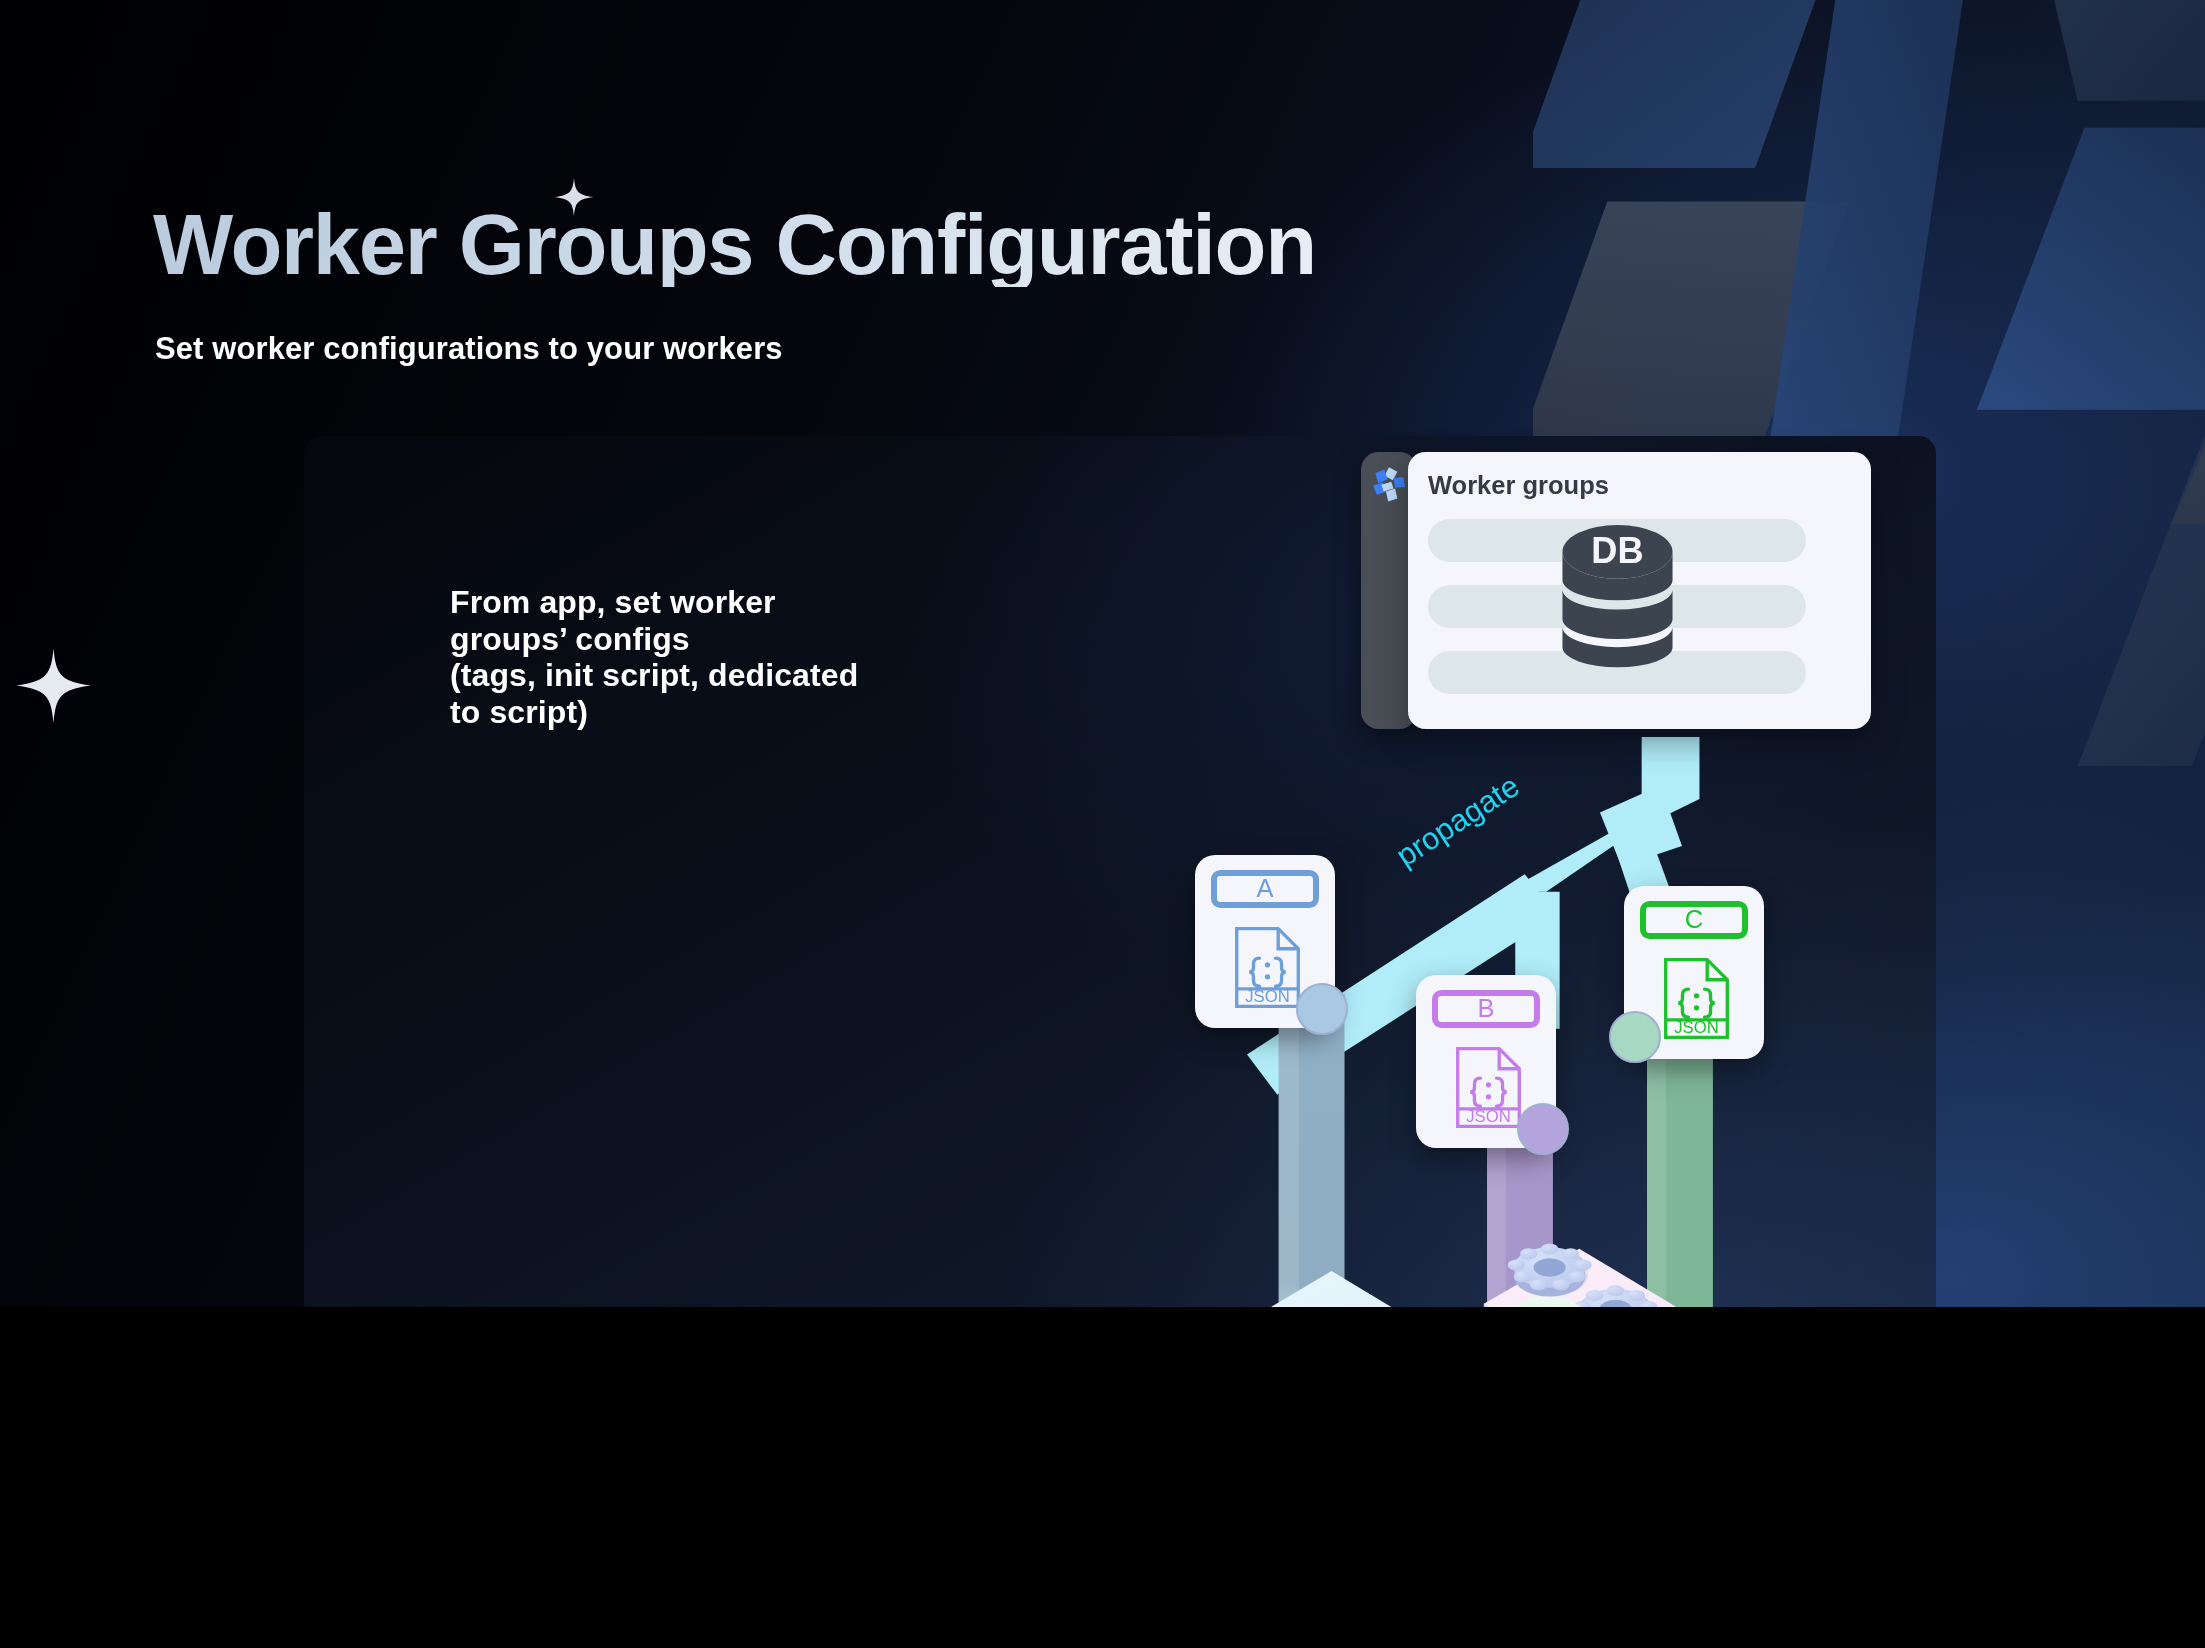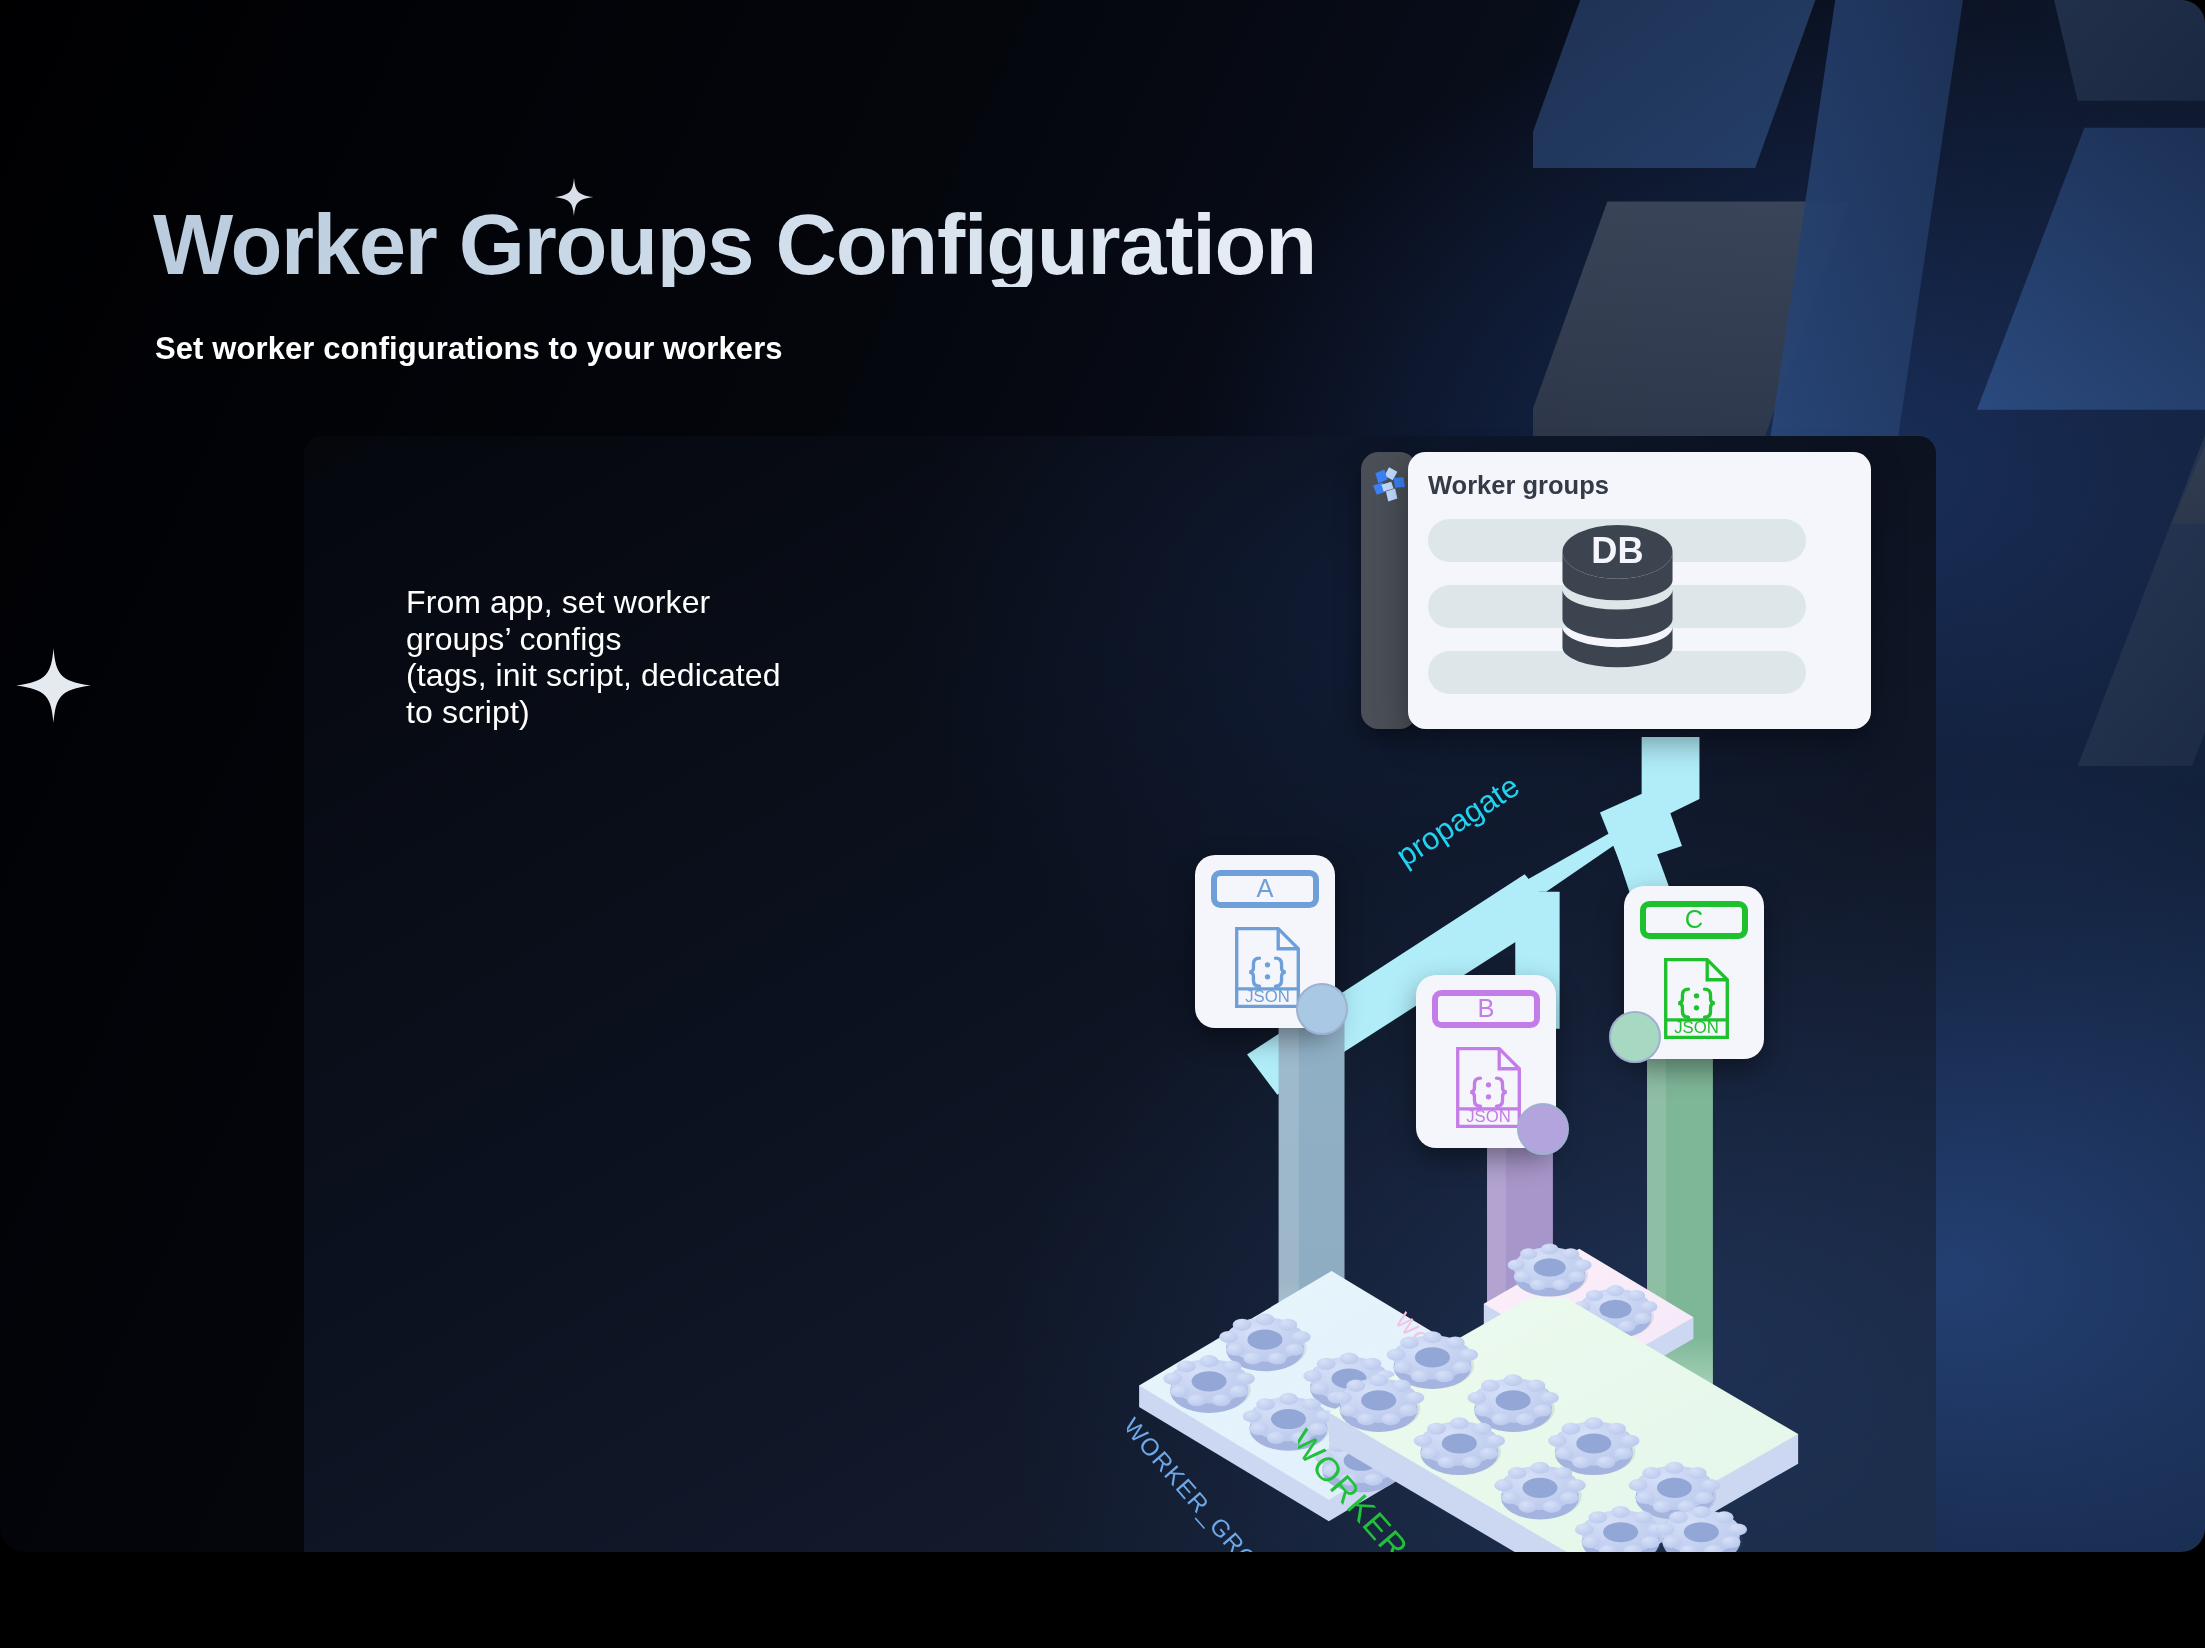--- a/index.html
+++ b/index.html
@@ -1,23 +1,23 @@
 <!DOCTYPE html>
 <html style="font-size:10.8px"><head>
 <meta charset="utf-8">
 <style>
   html,body{margin:0;padding:0;background:#000;}
   body{width:2205px;height:1649px;overflow:hidden;font-family:"Liberation Sans",sans-serif;}
 
-  #stage{position:absolute;left:0;top:0;width:2205px;height:1552px;overflow:hidden;
+  #stage{position:absolute;left:0;top:0;width:2205px;height:1307px;overflow:hidden;
          background:
            radial-gradient(ellipse 1009px 740px at 1950px 1277px, rgba(40,72,130,.80), rgba(40,72,130,0) 70%),
            radial-gradient(ellipse 941px 672px at 1849px 471px,  rgba(30,56,108,.72), rgba(30,56,108,0) 70%),
            radial-gradient(ellipse 807px 605px  at 1143px 1009px, rgba(22,38,74,.55),  rgba(22,38,74,0) 72%),
-           linear-gradient(115deg,#000002 0%, #04060c 34%, #0a1020 60%, #14243f 100%); border-radius: 24px;}
+           linear-gradient(115deg,#000002 0%, #04060c 34%, #0a1020 60%, #14243f 100%);}
 
   
   .deco{position:absolute;pointer-events:none;}
 
   
   .spark{position:absolute;pointer-events:none;}
   .dot{position:absolute;border-radius:50%;pointer-events:none;}
 
   
   #panel{position:absolute;left:304px;top:436px;width:1632px;height:1213px;
@@ -31,21 +31,21 @@
   
   #title{position:absolute;left:153px;top:202px;font-size:85px;font-weight:700;
          letter-spacing:-1.3px;line-height:1;white-space:nowrap;
          font-family:"Liberation Sans Narrow","Liberation Sans",sans-serif;
          background:linear-gradient(100deg,#b9cbdd 0%,#cddbe9 45%,#e8eef6 100%);
          -webkit-background-clip:text;background-clip:text;color:transparent;}
   #subtitle{position:absolute;left:155px;top:331px;font-size:31px;font-weight:700;color:#ffffff;
             letter-spacing:0.1px;white-space:nowrap;}
 
   .body-txt{position:absolute;color:#ffffff;font-size:32px;line-height:1.145;
-            font-weight:400;letter-spacing:0.1px;white-space:pre-line;}
+            font-weight:700;letter-spacing:0.1px;white-space:pre-line;margin-left:44px;}
   #txt-top{left:406px;top:584px;}
   #txt-bot{left:406px;top:1128px;}
 
   
   #pipes{position:absolute;left:0;top:0;width:2205px;height:1649px;pointer-events:none;}
 
   
   #dbcard{position:absolute;left:1361px;top:452px;width:510px;height:277px;}
   #dbcard .rail{position:absolute;left:0;top:0;width:56px;height:277px;border-radius:17.5px;
                 background:#4a4f57;box-shadow:0 9.4px 27px rgba(0,0,0,.45);}

